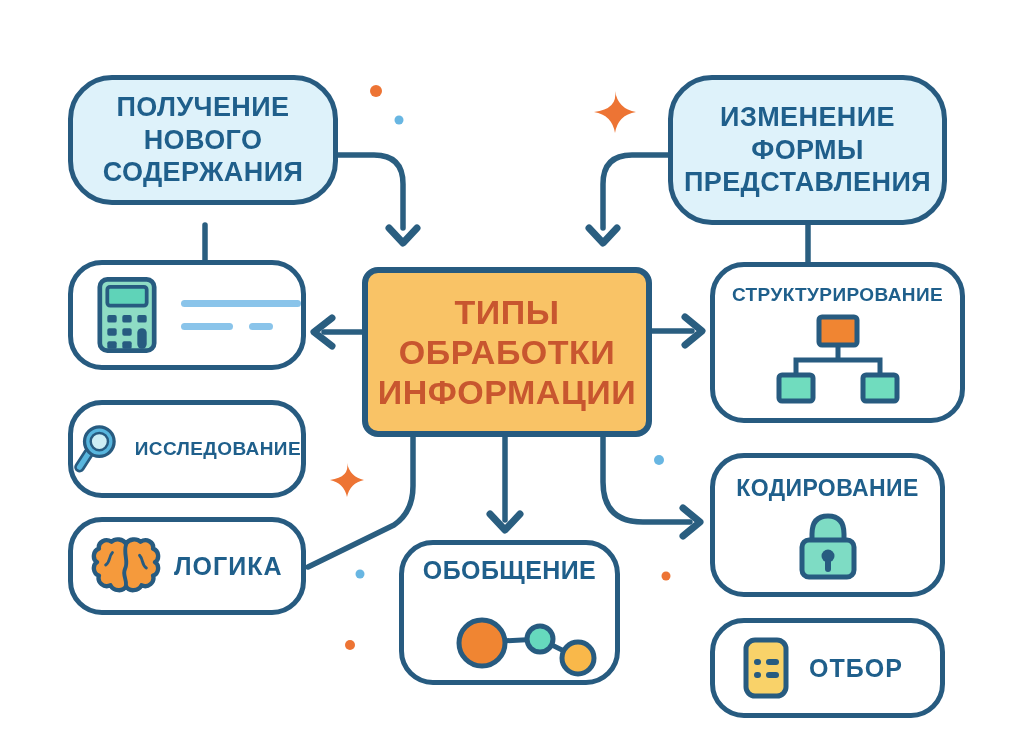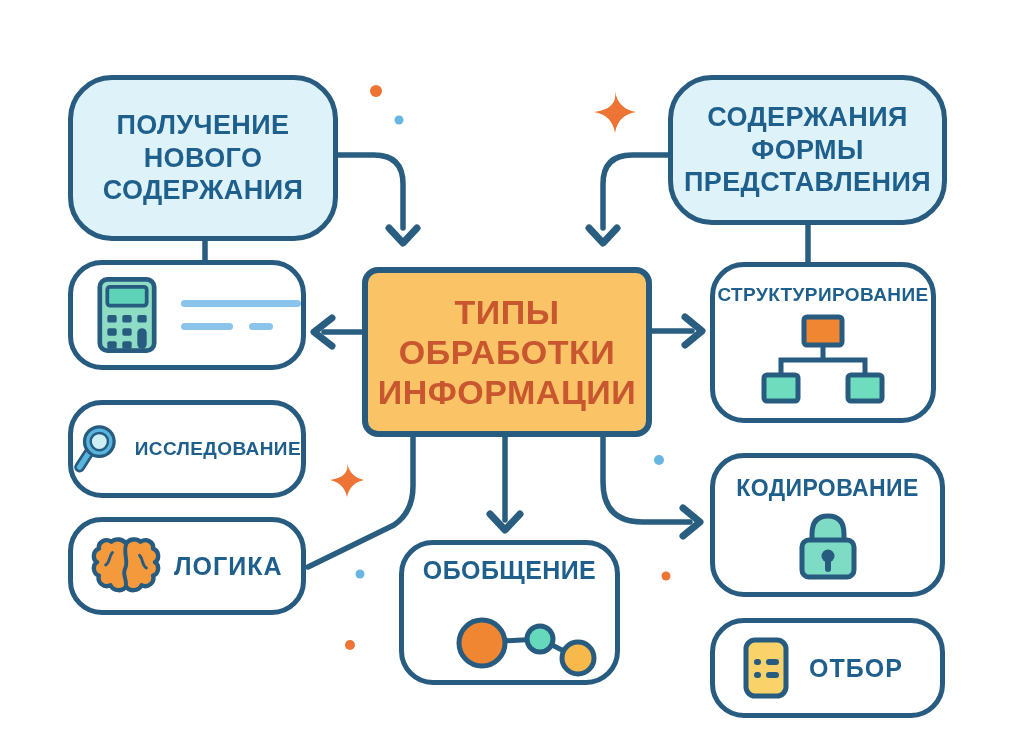--- a/index.html
+++ b/index.html
@@ -58,26 +58,26 @@
       <path fill="#ed7434" d="M347,463 Q350,477 364,480 Q350,483 347,497 Q344,483 330,480 Q350,477 347,463 Z"></path>
       <circle cx="376" cy="91" r="6" fill="#ed7434"></circle>
       <circle cx="399" cy="120" r="4.5" fill="#68b6e2"></circle>
       <circle cx="659" cy="460" r="5" fill="#68b6e2"></circle>
       <circle cx="666" cy="576" r="4.5" fill="#ed7434"></circle>
       <circle cx="360" cy="574" r="4.5" fill="#68b6e2"></circle>
       <circle cx="350" cy="645" r="5" fill="#ed7434"></circle>
     </g>
   </svg>
 
-  <div class="node bubble" style="left:68px;top:75px;width:270px;height:166px;">
+  <div class="node bubble" style="left:68px;top:75px;width:270px;height:130px;">
     <span class="label">ПОЛУЧЕНИЕ НОВОГО СОДЕРЖАНИЯ</span>
   </div>
 
   <div class="node bubble" style="left:668px;top:75px;width:279px;height:150px;">
-    <span class="label">СОДЕРЖАНИЯ ФОРМЫ ПРЕДСТАВЛЕНИЯ</span>
+    <span class="label">ИЗМЕНЕНИЕ ФОРМЫ ПРЕДСТАВЛЕНИЯ</span>
   </div>
 
   <div class="node center-node" style="left:362px;top:267px;width:290px;height:170px;">
     <span class="label">ТИПЫ ОБРАБОТКИ ИНФОРМАЦИИ</span>
   </div>
 
   <div class="node white row" style="left:68px;top:260px;width:238px;height:110px;justify-content:flex-start;padding-left:24px;">
     <svg width="62" height="80" viewBox="0 0 64 82">
       <rect x="3" y="3" width="58" height="76" rx="8" fill="#8edcc4" stroke="#275b80" stroke-width="5"></rect>
       <rect x="11" y="11" width="42" height="20" rx="3" fill="#5fd3b8" stroke="#275b80" stroke-width="4"></rect>
@@ -123,21 +123,21 @@
   <div class="node white col" style="left:399px;top:540px;width:221px;height:145px;justify-content:space-between;padding-top:10px;">
     <span class="label" style="font-size:25px;">ОБОБЩЕНИЕ</span>
     <svg width="180" height="72" viewBox="0 0 180 72" style="margin-top:2px;">
       <path d="M62,34 L120,31 L158,50" fill="none" stroke="#275b80" stroke-width="5"></path>
       <circle cx="62" cy="35" r="23" fill="#f08532" stroke="#275b80" stroke-width="5"></circle>
       <circle cx="120" cy="31" r="13" fill="#66d9bd" stroke="#275b80" stroke-width="5"></circle>
       <circle cx="158" cy="50" r="16" fill="#f9b84a" stroke="#275b80" stroke-width="5"></circle>
     </svg>
   </div>
 
-  <div class="node white col" style="left:710px;top:262px;width:226px;height:161px;justify-content:flex-start;padding-top:16px;">
+  <div class="node white col" style="left:710px;top:262px;width:255px;height:161px;justify-content:flex-start;padding-top:16px;">
     <span class="label" style="font-size:19px;white-space:nowrap;">СТРУКТУРИРОВАНИЕ</span>
     <svg width="136" height="94" viewBox="0 0 136 94" style="margin-top:6px;">
       <path d="M68,32 V48 M26,64 V48 H110 V64" fill="none" stroke="#275b80" stroke-width="5"></path>
       <rect x="49" y="5" width="38" height="28" rx="3" fill="#f08532" stroke="#275b80" stroke-width="5"></rect>
       <rect x="9" y="63" width="34" height="26" rx="3" fill="#70dcbe" stroke="#275b80" stroke-width="5"></rect>
       <rect x="93" y="63" width="34" height="26" rx="3" fill="#70dcbe" stroke="#275b80" stroke-width="5"></rect>
     </svg>
   </div>
 
   <div class="node white col" style="left:710px;top:453px;width:235px;height:144px;justify-content:flex-start;padding-top:16px;">

